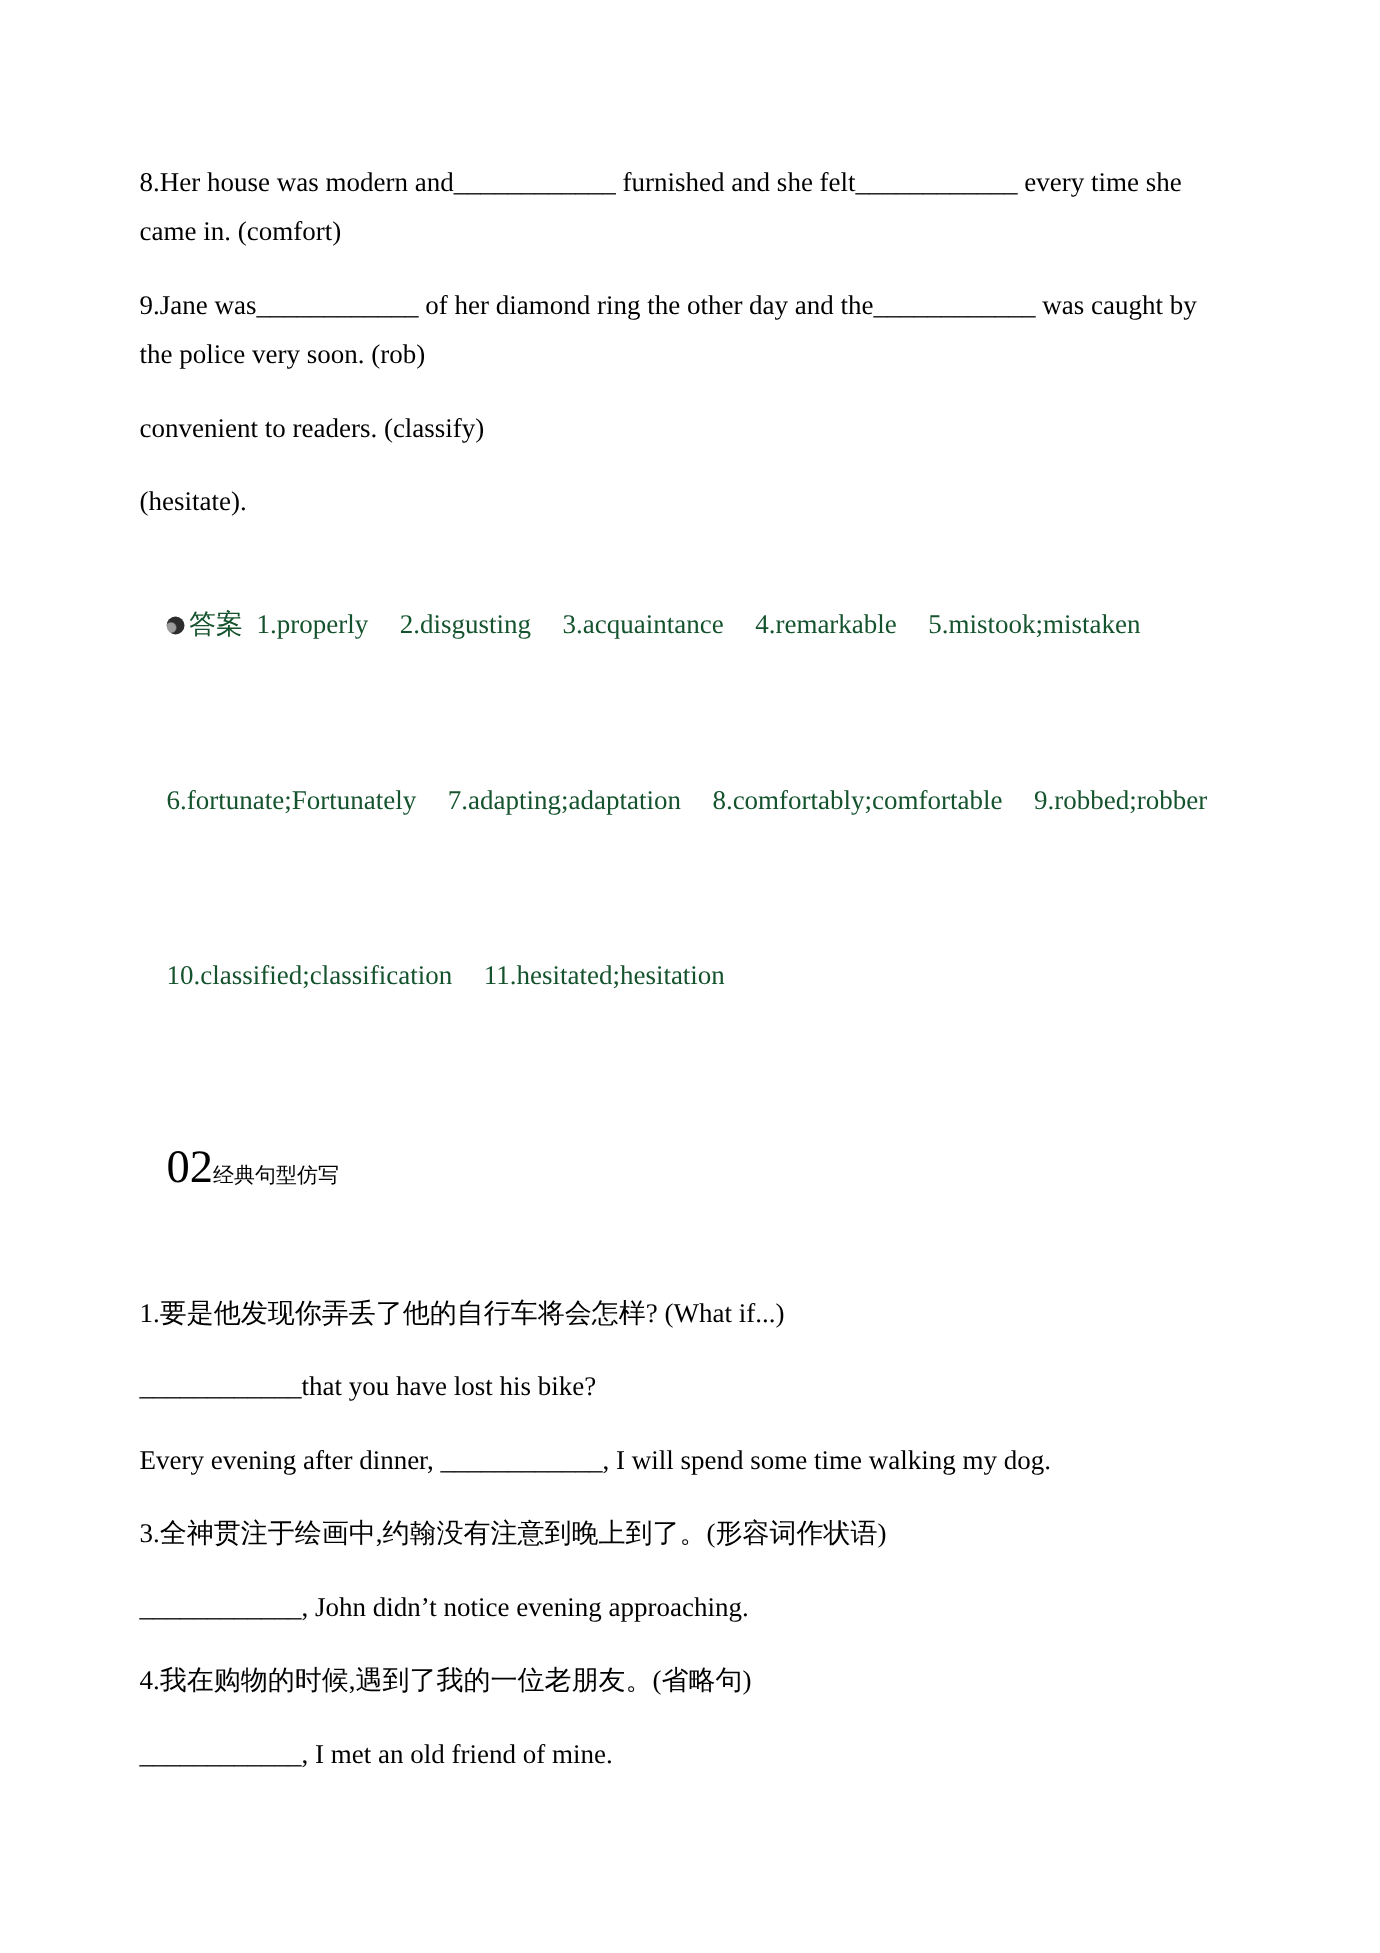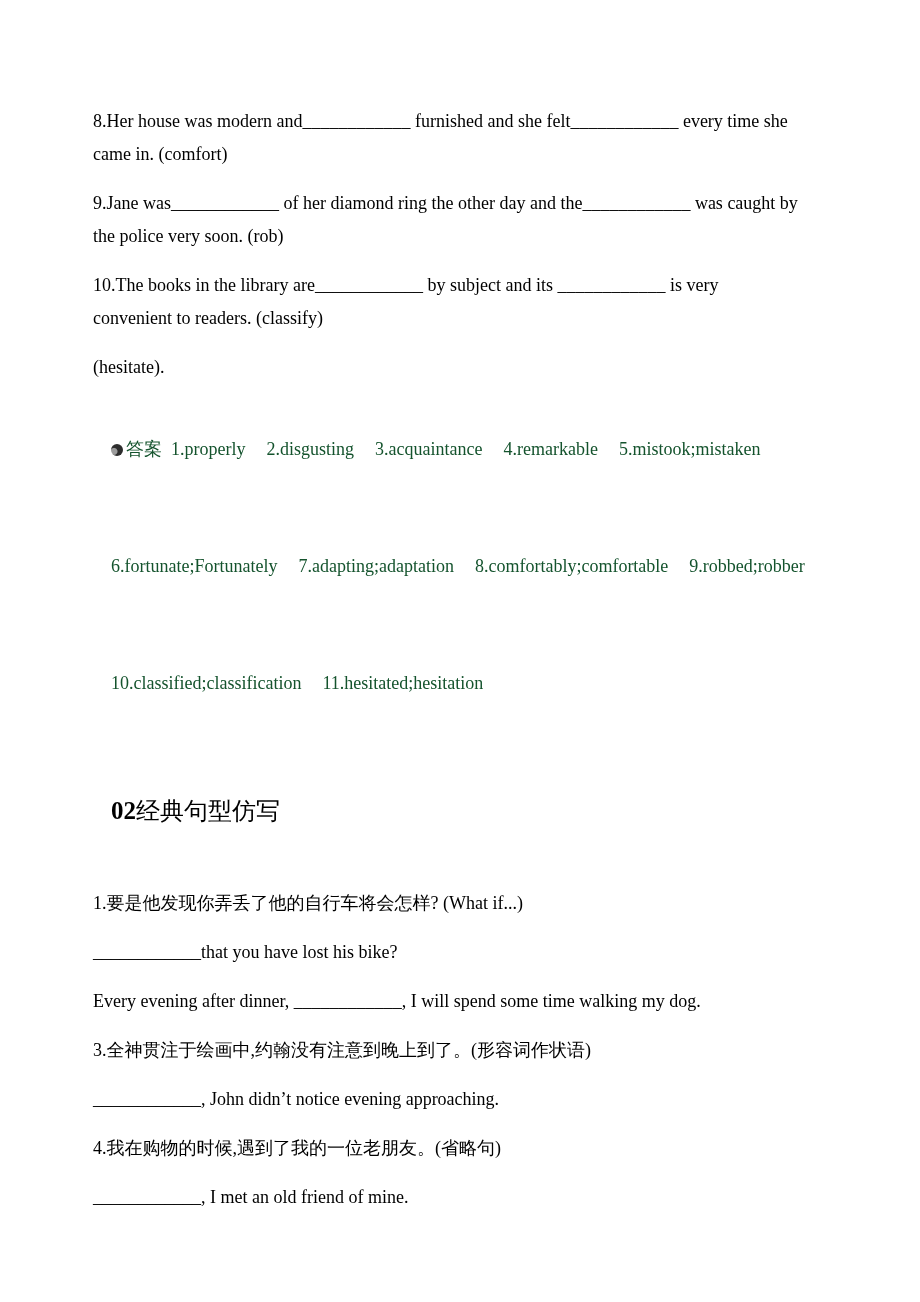--- a/index.html
+++ b/index.html
@@ -49,44 +49,43 @@
   }
   .ans-item.row-start {
     margin-left: 0;
   }
   .section-head {
     margin: 10px 0 14px 0;
     line-height: 40px;
     white-space: pre;
   }
   .sec-num {
-    font-weight: bold;
-    font-size: 25px;
+    font-weight: normal;
+    font-size: 31px;
   }
   .sec-title {
-    font-size: 24px;
+    font-size: 14px;
   }
 </style>
 </head>
 <body>
 
 <div class="page">
 
   <div class="para">
     <div class="line">8.Her house was modern and____________ furnished and she felt____________ every time she</div>
     <div class="line">came in. (comfort)</div>
   </div>
 
   <div class="para">
     <div class="line">9.Jane was____________ of her diamond ring the other day and the____________ was caught by</div>
     <div class="line">the police very soon. (rob)</div>
   </div>
 
   <div class="para">
-    <div class="line">10.The books in the library are____________ by subject and its ____________ is very</div>
     <div class="line">convenient to readers. (classify)</div>
   </div>
 
   <div class="para">
     <div class="line">(hesitate).</div>
   </div>
 
   <div class="line ans-row">
     <span class="ans-icon"></span><span class="red">答案</span><span class="red ans-item after-label">1.properly</span><span class="red ans-item">2.disgusting</span><span class="red ans-item">3.acquaintance</span><span class="red ans-item">4.remarkable</span><span class="red ans-item">5.mistook;mistaken</span>
   </div>

